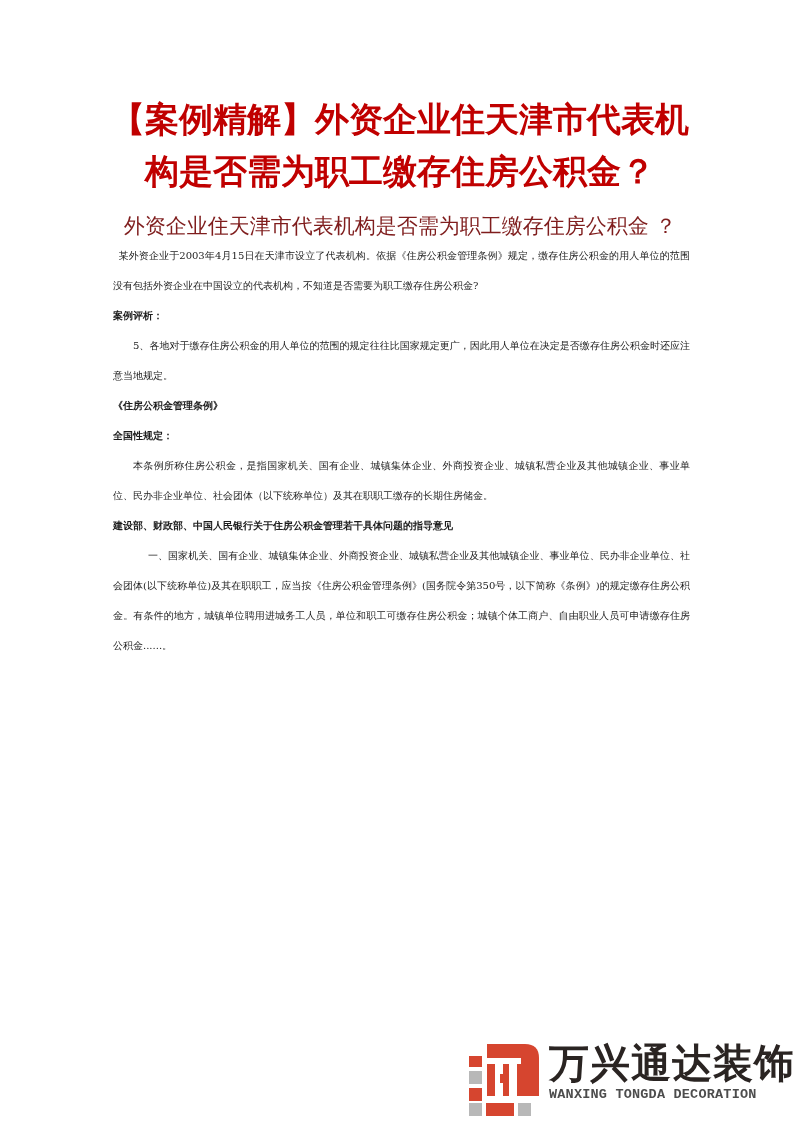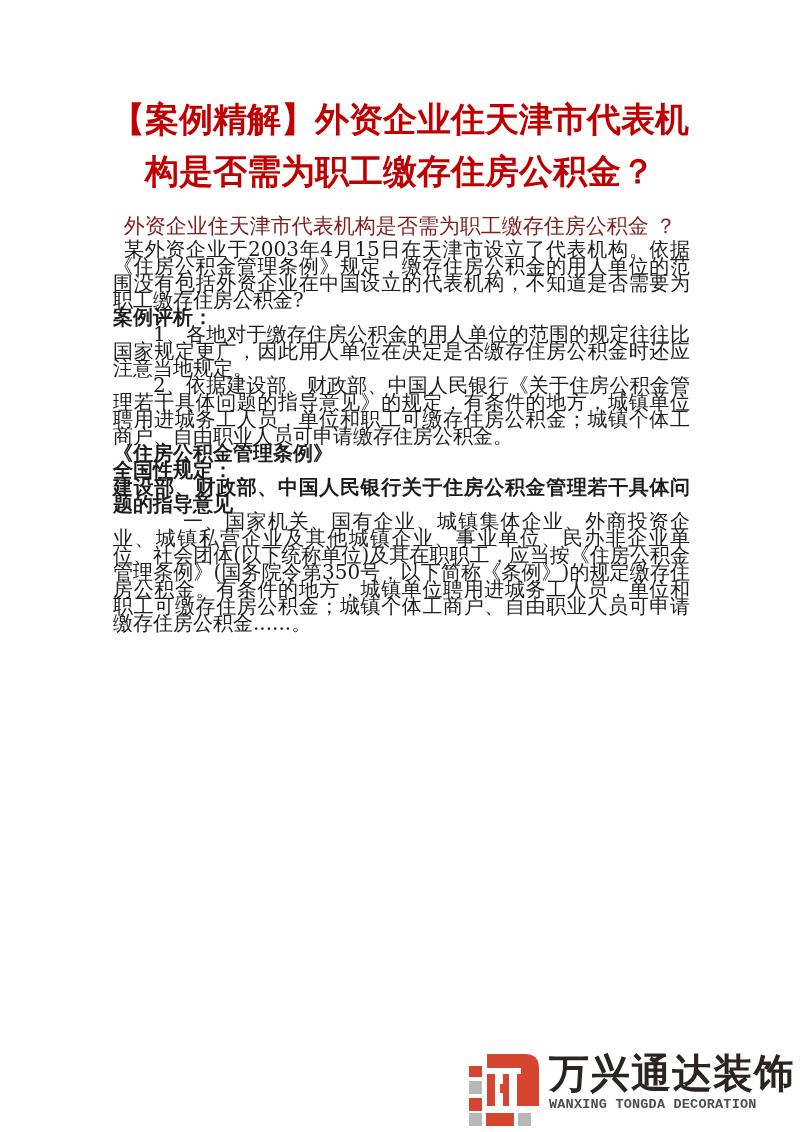--- a/index.html
+++ b/index.html
@@ -14,37 +14,37 @@
     font-family:"DejaVu Sans","Liberation Sans",sans-serif;
     font-weight:bold; font-size:34px; line-height:52px; color:#c00000;
   }
   .sub-title {
     margin:14px 50px 0 50px; text-align:center;
     font-family:"DejaVu Sans","Liberation Sans",sans-serif;
     font-weight:500; font-size:21px; line-height:30px; color:#7f1d1d;
   }
   .body-col {
     margin:0 110px 0 113px;
-    font-size:20px; line-height:17px; text-align:justify;
+    font-size:10px; line-height:30px; text-align:justify;
   }
   .body-col p { margin:0; }
   .p-intro   { margin-top:64px; text-indent:0.55em; }
   .heading   { font-weight:bold; font-family:"DejaVu Sans","Liberation Sans",sans-serif; }
   .h-case     { margin-top:18px; }
   .h-expert   { margin-top:8px;  }
   .h-national { margin-top:8px;  }
   .h-regulation { margin-top:19px; }
   .h-guidance { margin-top:12px; }
   .h-local    { margin-top:8px;  }
   .indent2  { text-indent:2em; }
   .indent35 { text-indent:3.5em; }
   .u { }
   
   .logo {
-    position:absolute; right:5px; bottom:6px;
+    position:absolute; right:5px; bottom:16px;
     display:flex; align-items:flex-start;
   }
   .logo-icon { display:block; margin-top:2px; }
   .logo-text { margin-left:10px; }
   .logo-cn {
     font-family:"DejaVu Sans","Liberation Sans",sans-serif;
     font-weight:bold; font-size:40px; line-height:46px;
     letter-spacing:1px; color:#2a2422; white-space:nowrap;
   }
   .logo-en {
@@ -61,26 +61,26 @@
   <h1 class="main-title"><span>【案例精解】外资企业住天津市代表机</span><br><span>构是否需为职工缴存住房公积金？</span></h1>
 
   <h2 class="sub-title">外资企业住天津市代表机构是否需为职工缴存住房公积金 ？</h2>
 
   <div class="body-col">
 
     <p class="p-intro">某外资企业于2003年4月15日在天津市设立了代表机构。依据《住房公积金管理条例》规定，缴存住房公积金的用人单位的范围没有包括外资企业在中国设立的代表机构，不知道是否需要为职工缴存住房公积金?</p>
 
     <p class="heading h-case">案例评析：</p>
 
-    <p class="indent2">1、各地对于缴存住房公积金的用人单位的范围的规定往往比国家规定更广，因此用人单位在决定是否缴存住房公积金时还应注意当地规定。</p>
-    <p class="indent2">2、依据建设部、财政部、中国人民银行《关于住房公积金管理若干具体问题的指导意见》的规定，有条件的地方，城镇单位聘用进城务工人员，单位和职工可缴存住房公积金；城镇个体工商户、自由职业人员可申请缴存住房公积金。</p>
+    <p class="indent2">5、各地对于缴存住房公积金的用人单位的范围的规定往往比国家规定更广，因此用人单位在决定是否缴存住房公积金时还应注意当地规定。</p>
 
     <p class="heading h-regulation">《住房公积金管理条例》</p>
 
     <p class="heading h-national">全国性规定：</p>
+    <p class="indent2">本条例所称住房公积金，是指国家机关、国有企业、城镇集体企业、外商投资企业、城镇私营企业及其他城镇企业、事业单位、民办非企业单位、社会团体（以下统称单位）及其在职职工缴存的长期住房储金。</p>
 
     <p class="heading h-guidance"><span class="u">建设部</span><span>、</span><span class="u">财政部</span><span>、</span><span class="u">中国人民银行</span><span>关于住房公积金管理若干具体问题的指导意见</span></p>
     <p class="indent35">一、国家机关、国有企业、城镇集体企业、外商投资企业、城镇私营企业及其他城镇企业、事业单位、民办非企业单位、社会团体(以下统称单位)及其在职职工，应当按《住房公积金管理条例》(国务院令第350号，以下简称《条例》)的规定缴存住房公积金。有条件的地方，城镇单位聘用进城务工人员，单位和职工可缴存住房公积金；城镇个体工商户、自由职业人员可申请缴存住房公积金......。</p>
 
 
   </div>
 
   <div class="logo">
     <svg class="logo-icon" width="70" height="74" viewBox="0 0 70 74" xmlns="http://www.w3.org/2000/svg">
 

